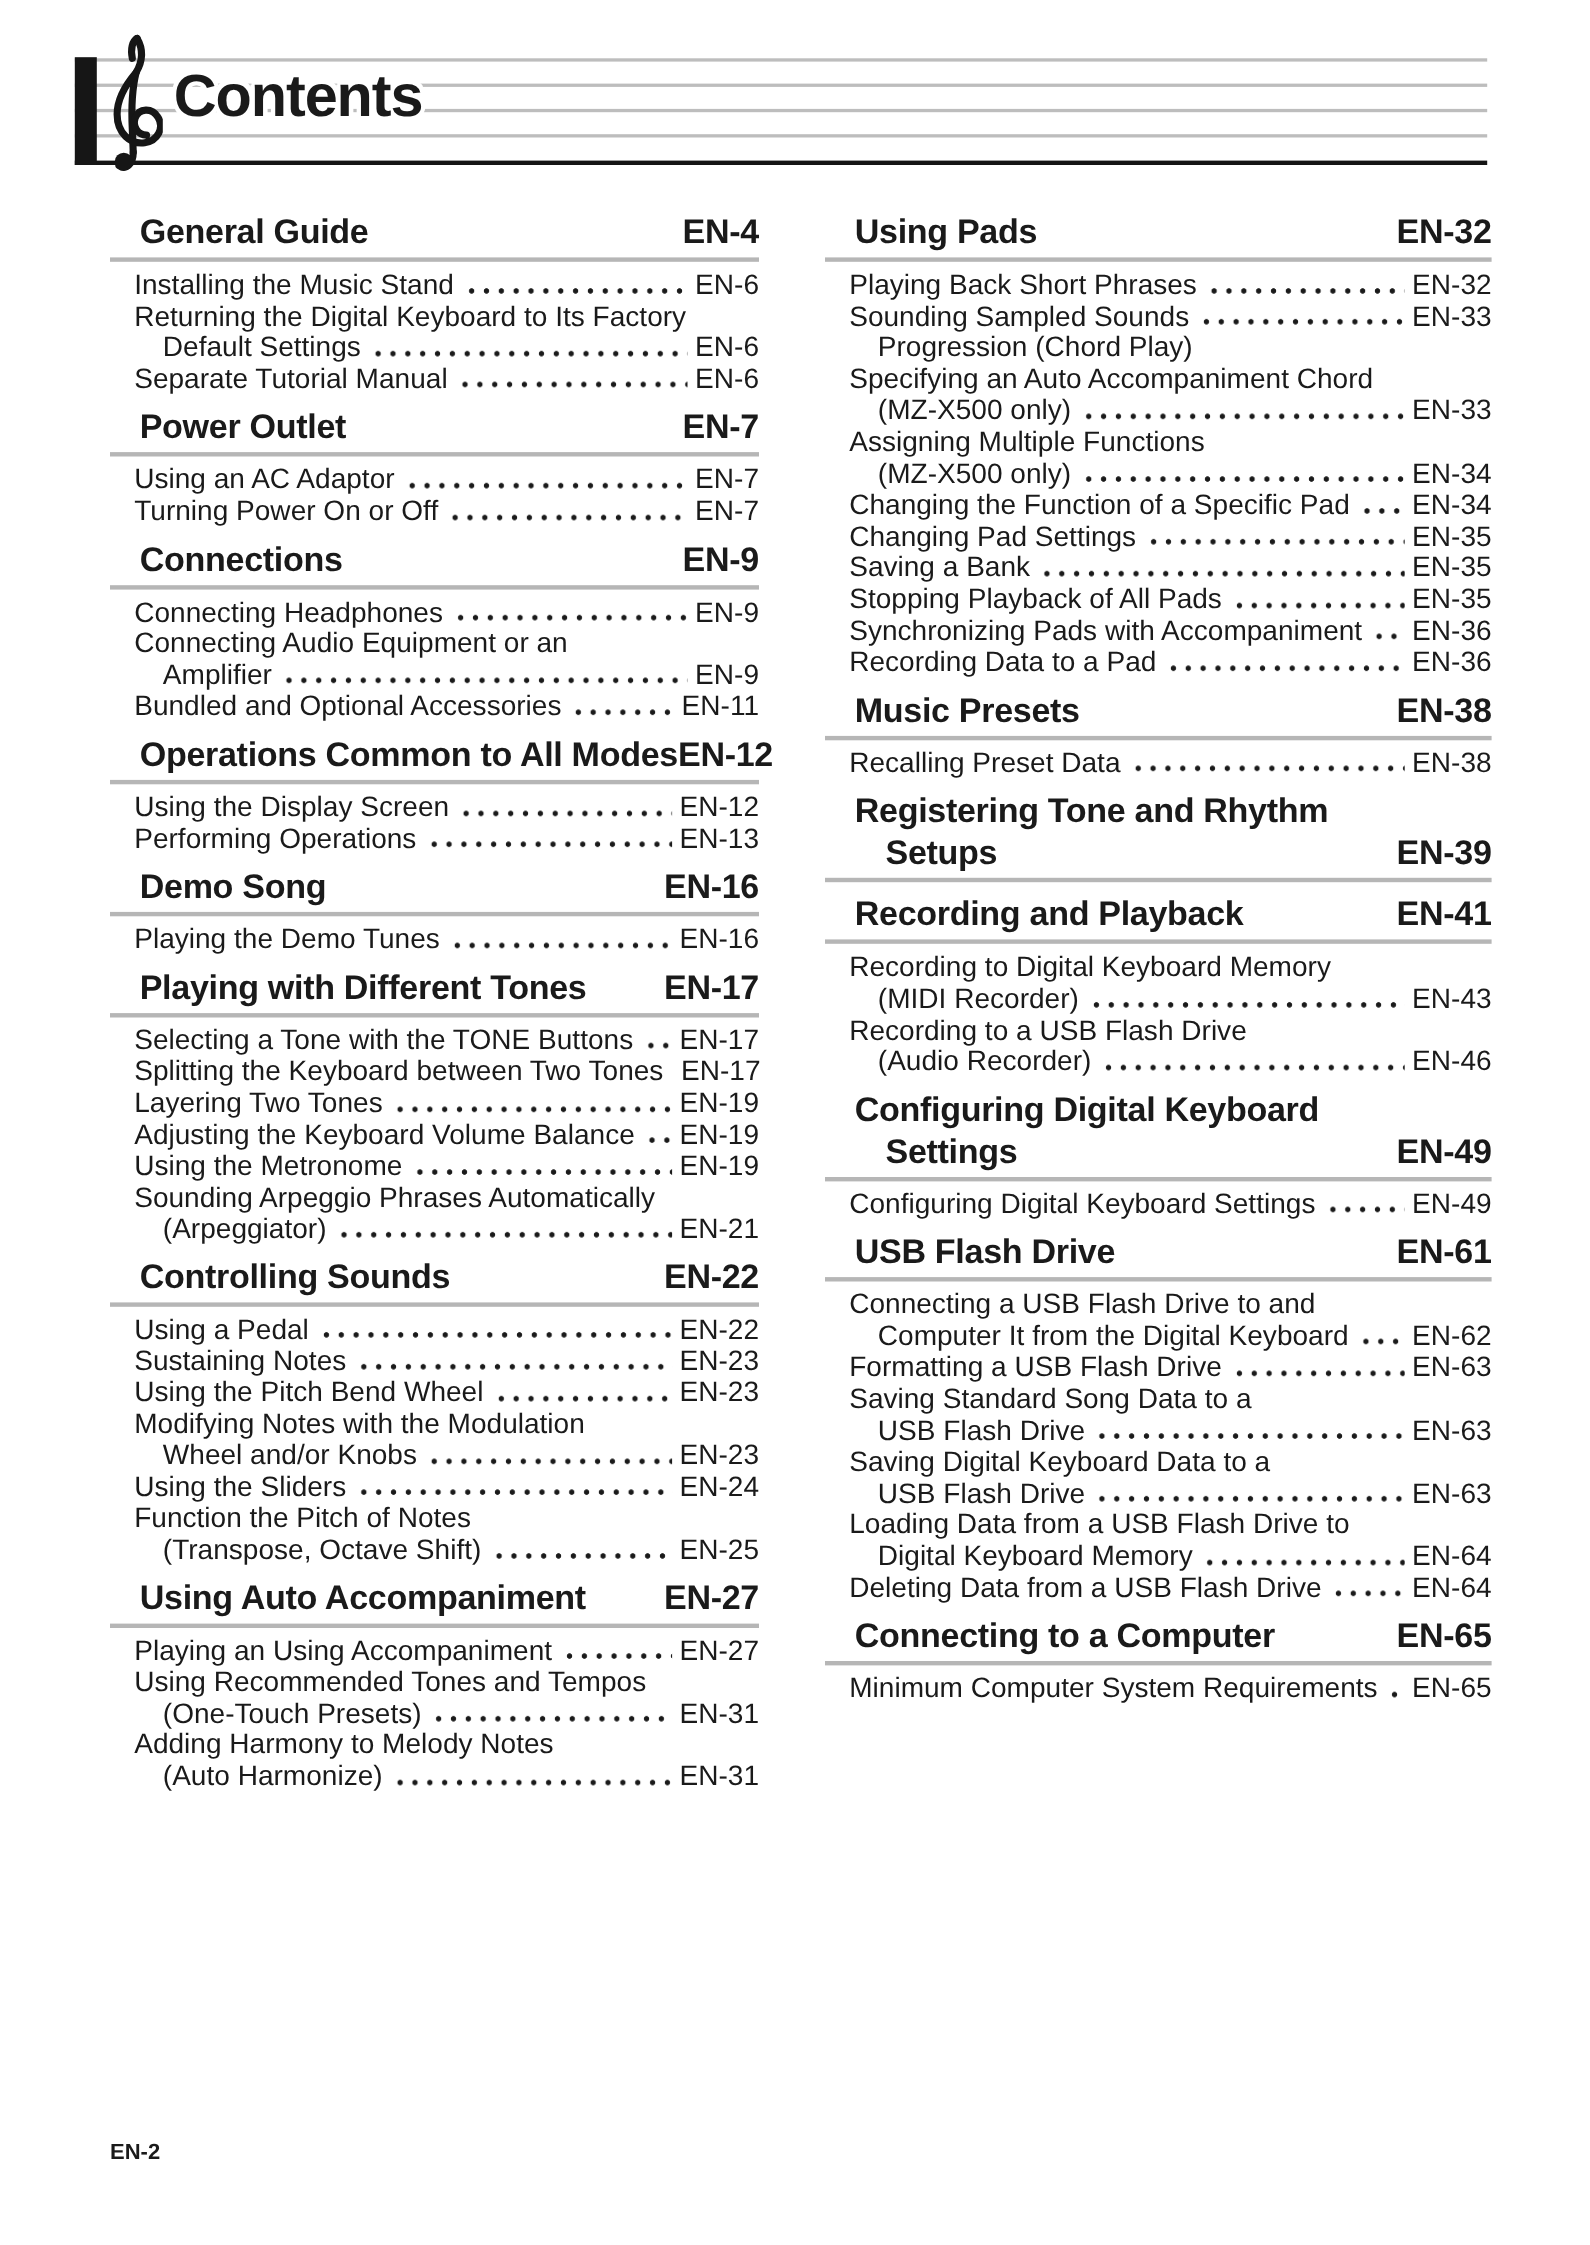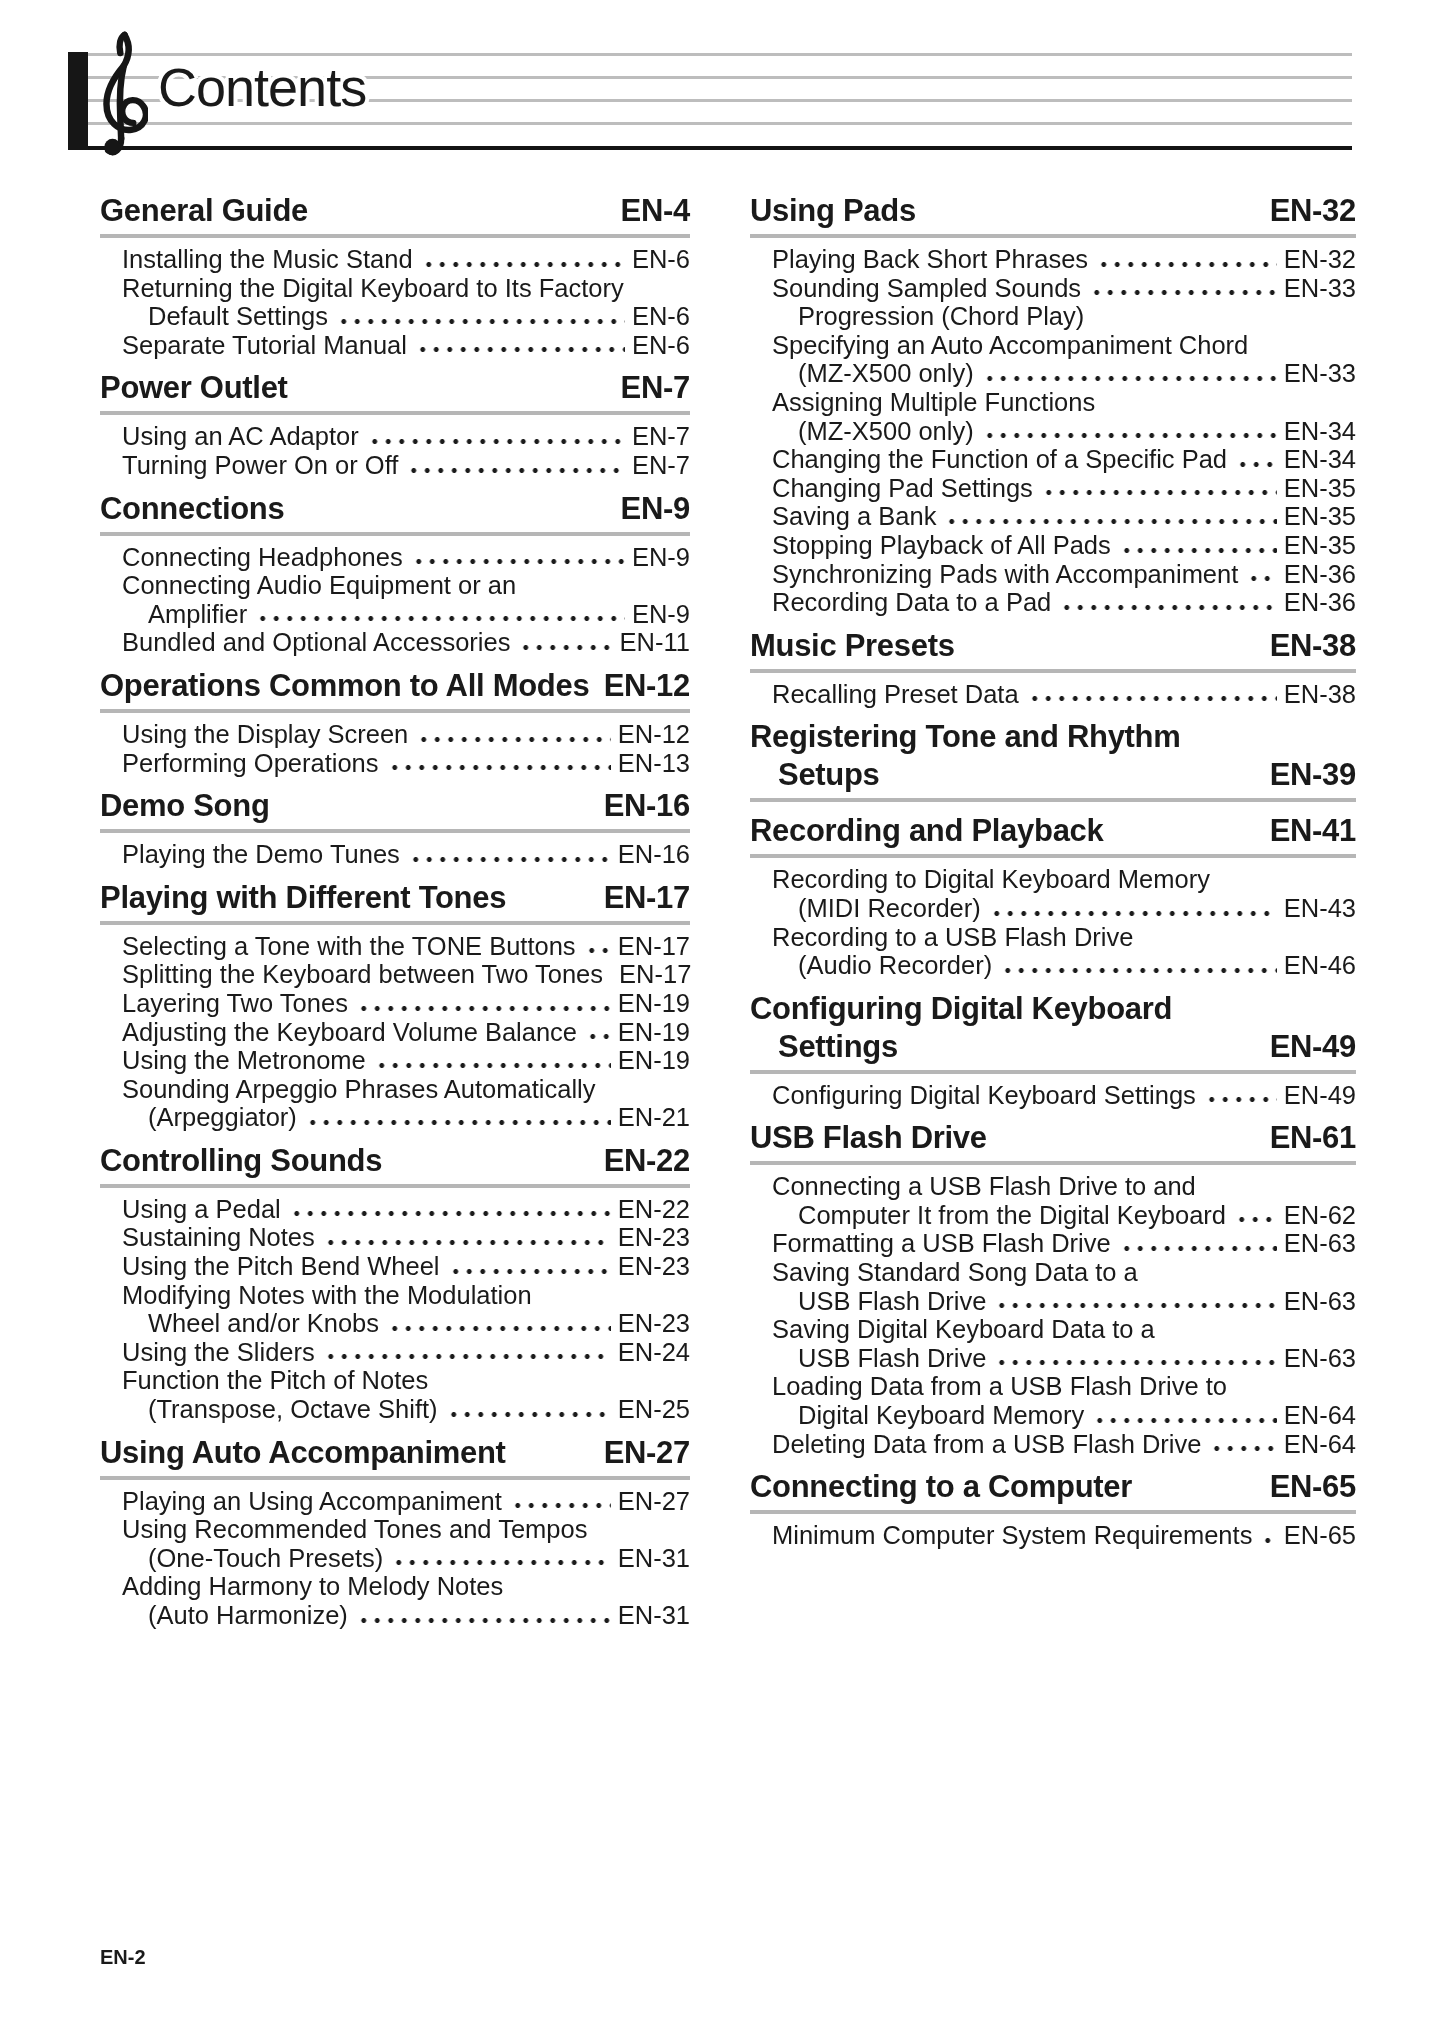--- a/index.html
+++ b/index.html
@@ -13,30 +13,30 @@
   .staff-line{position:absolute;left:68px;width:1284px;height:3px;background:#bdbdbd;}
   .staff-line.l1{top:53px;}
   .staff-line.l2{top:76px;}
   .staff-line.l3{top:99px;}
   .staff-line.l4{top:122px;}
   .staff-line.l5{top:146px;height:4px;background:#141414;}
   .barline{position:absolute;left:68px;top:52px;width:20px;height:98px;background:#161616;}
   .clef{position:absolute;left:96px;top:28px;height:138px;width:52px;z-index:3;}
   .page-title{
     position:absolute;left:158px;top:60px;z-index:2;
-    font-size:54px;font-weight:normal;letter-spacing:-1px;line-height:54px;
+    font-size:54px;font-weight:bold;letter-spacing:-1px;line-height:54px;
     text-shadow:-4px 0 0 #fff,4px 0 0 #fff,0 -4px 0 #fff,0 4px 0 #fff,
                 -3px -3px 0 #fff,3px -3px 0 #fff,-3px 3px 0 #fff,3px 3px 0 #fff;
   }
   
   .columns{position:absolute;top:192px;left:100px;display:flex;gap:60px;}
   .col{width:590px;flex:none;}
   .col.right{width:606px;}
   .section + .section{margin-top:10px;}
-  .h-row{display:flex;font-size:31px;font-weight:bold;line-height:38px;letter-spacing:-0.3px;white-space:nowrap;}
+  .h-row{display:flex;font-size:31px;font-weight:bold;line-height:38px;letter-spacing:-0.3px;white-space:nowrap;margin-left:27px;}
   .h-row.h-cont .h-text{padding-left:28px;}
   .h-fill{flex:1 1 10px;min-width:0;}
   .h-page{white-space:nowrap;}
   .rule{height:4px;background:#b6b6b6;margin:4px 0 7px 0;}
   .e-row{display:flex;font-size:25.5px;line-height:28.6px;white-space:nowrap;}
   .e-row .e-text{padding-left:22px;}
   .e-row.e-cont .e-text{padding-left:48px;}
   .leader{
     flex:1 1 14px;min-width:0;height:7px;align-self:flex-end;
     margin:0 7px 6px 9px;

